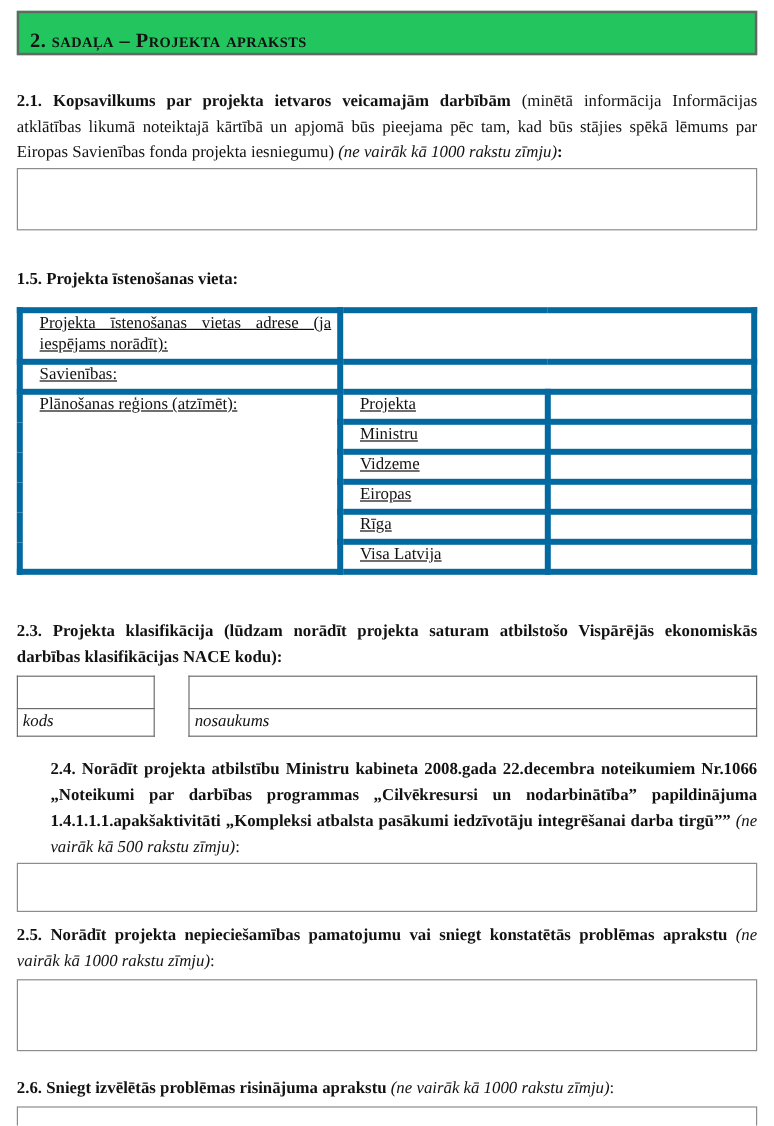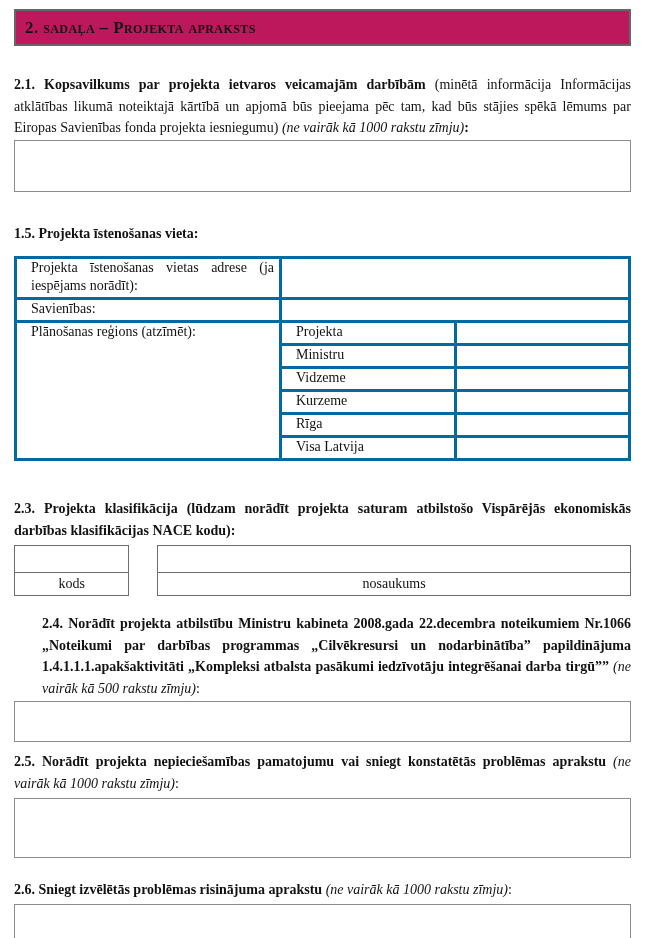--- a/index.html
+++ b/index.html
@@ -18,24 +18,24 @@
     box-sizing: border-box;
     width: 645px;
     height: 938px;
     padding: 9px 14px 0 14px;
   }
 
   
   .section-bar {
     box-sizing: border-box;
     height: 37px;
-    background: #be185d;
+    background: #22c55e;
     border: 2px solid #666666;
     display: flex;
-    align-items: center;
+    align-items: flex-end;
     padding-left: 9px;
   }
   .section-bar .bar-title {
     font-weight: bold;
     font-variant: small-caps;
     font-size: 17px;
     letter-spacing: 0.4px;
   }
 
   
@@ -72,25 +72,26 @@
   .box-26 { height: 60px; margin-top: 3px; }
 
   
   .loc-table {
     width: 100%;
     border-collapse: collapse;
     margin-top: 12px;
     table-layout: fixed;
   }
   .loc-table td {
-    border: 3px solid #0369a1;
+    border: 5px solid #0369a1;
     font-size: 14px;
     line-height: 18px;
     padding: 0 5px 1px 14px;
     vertical-align: top;
+    text-decoration: underline;
   }
   .loc-table td.lbl { text-align: justify; }
   .col-1 { width: 243px; }
   .col-2 { width: 160px; }
   .row-tall   { height: 37px; }
   .row-short  { height: 19px; }
 
   
   .nace-wrap {
     display: flex;
@@ -101,21 +102,22 @@
   .nace-table td {
     border: 1px solid #6e6e6e;
     font-size: 14px;
     padding: 0 4px;
   }
   .nace-code  td { width: 106px; }
   .nace-name  td { width: 467px; }
   .nace-top   { height: 26px; }
   .nace-label {
     height: 22px;
-    text-align: center;
+    text-align: left;
+    font-style: italic;
     vertical-align: middle;
   }
 </style>
 </head>
 <body>
 
 <div class="page">
 
   <div class="section-bar">
     <span class="bar-title">2. sadaļa – Projekta apraksts</span>
@@ -143,21 +145,21 @@
     </tr>
     <tr>
       <td class="col-2 row-short">Ministru</td>
       <td></td>
     </tr>
     <tr>
       <td class="col-2 row-short">Vidzeme</td>
       <td></td>
     </tr>
     <tr>
-      <td class="col-2 row-short">Kurzeme</td>
+      <td class="col-2 row-short">Eiropas</td>
       <td></td>
     </tr>
     <tr>
       <td class="col-2 row-short">Rīga</td>
       <td></td>
     </tr>
     <tr>
       <td class="col-2 row-short">Visa Latvija</td>
       <td></td>
     </tr>

